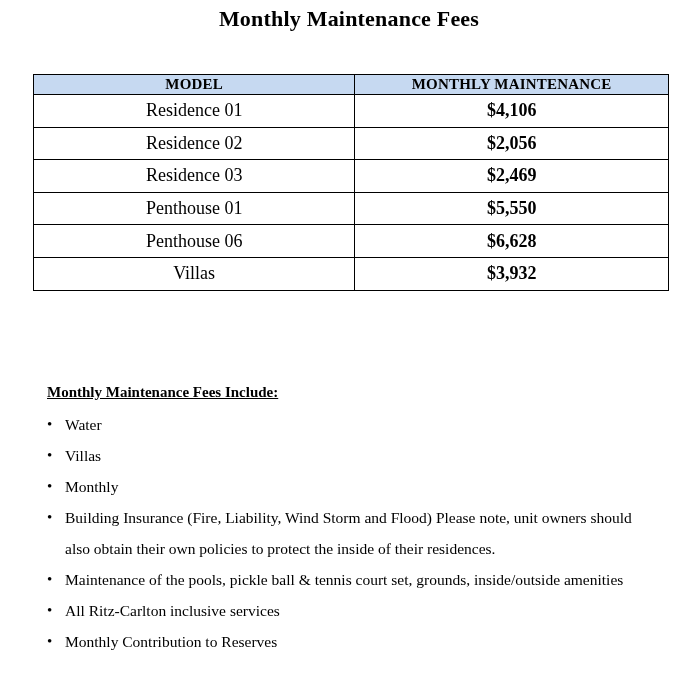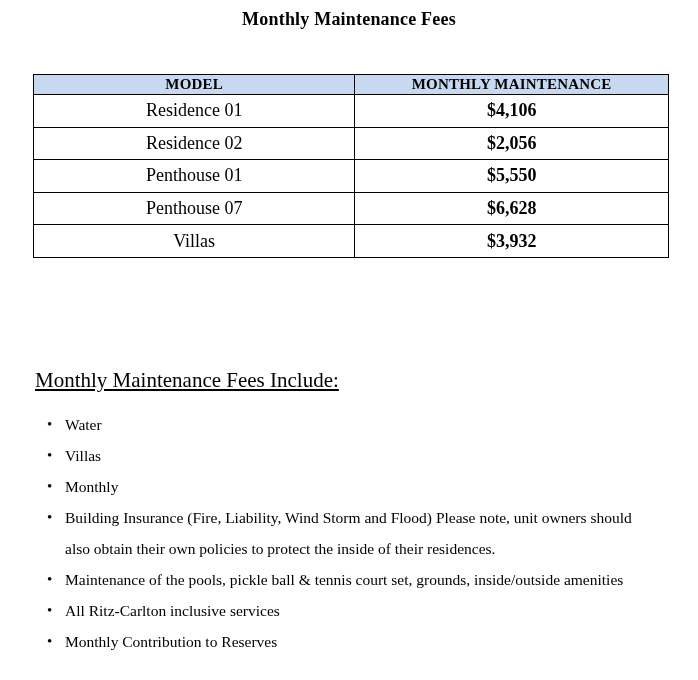--- a/index.html
+++ b/index.html
@@ -12,21 +12,21 @@
     color: #000000;
     overflow: hidden;
   }
   .doc-title {
     position: absolute;
     top: 5px;
     left: 0;
     width: 100%;
     margin: 0;
     text-align: center;
-    font-size: 18px;
+    font-size: 22px;
     font-weight: bold;
     line-height: 28px;
     letter-spacing: 0.2px;
   }
   .fee-table {
     position: absolute;
     left: 33px;
     top: 74px;
     width: 636px;
     border-collapse: collapse;
@@ -45,23 +45,23 @@
     font-size: 15px;
     font-weight: bold;
     letter-spacing: 0.2px;
   }
   .fee-table td { height: 31.6px; font-size: 18px; }
   .fee-table td.fee-cell { font-weight: bold; }
   .includes-heading {
     position: absolute;
     left: 35px;
     top: 368px;
-    margin: 0;
-    font-size: 21px;
-    font-weight: normal;
+    margin: 12px;
+    font-size: 15px;
+    font-weight: bold;
     text-decoration: underline;
     line-height: 24px;
   }
   .includes-list {
     position: absolute;
     left: 35px;
     top: 414px;
     width: 622px;
     margin: 0;
     padding: 0;
@@ -109,25 +109,29 @@
     <tbody>
         <tr>
           <td class="model-cell">Residence 01</td>
           <td class="fee-cell">$4,106</td>
         </tr>
         <tr>
           <td class="model-cell">Residence 02</td>
           <td class="fee-cell">$2,056</td>
         </tr>
         <tr>
+          <td class="model-cell">Residence 03</td>
+          <td class="fee-cell">$2,469</td>
+        </tr>
+        <tr>
           <td class="model-cell">Penthouse 01</td>
           <td class="fee-cell">$5,550</td>
         </tr>
         <tr>
-          <td class="model-cell">Penthouse 07</td>
+          <td class="model-cell">Penthouse 06</td>
           <td class="fee-cell">$6,628</td>
         </tr>
         <tr>
           <td class="model-cell">Villas</td>
           <td class="fee-cell">$3,932</td>
         </tr>
       </tbody>
   </table>
 
   <h2 class="includes-heading">Monthly Maintenance Fees Include:</h2>

